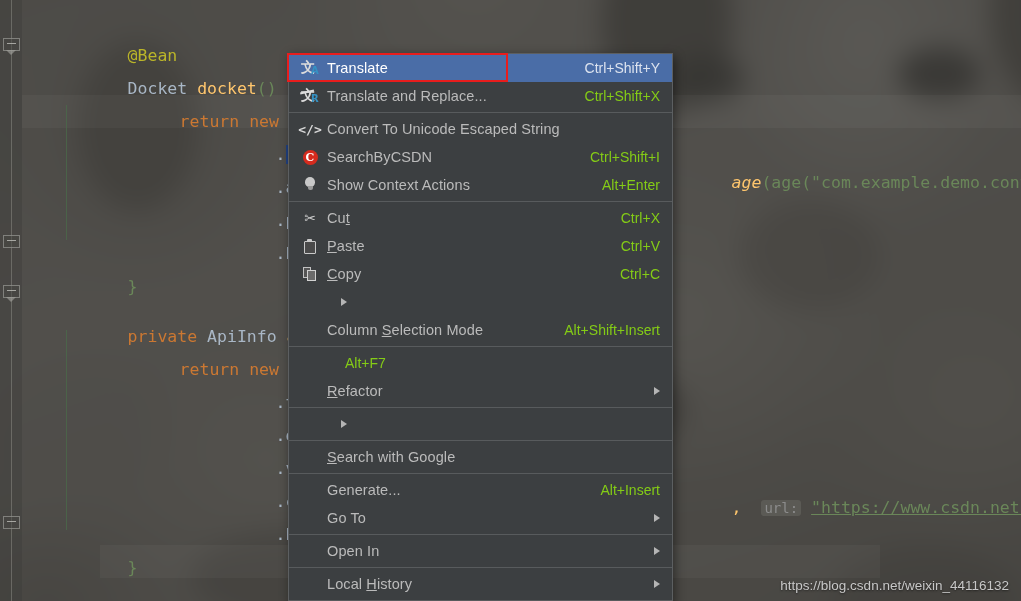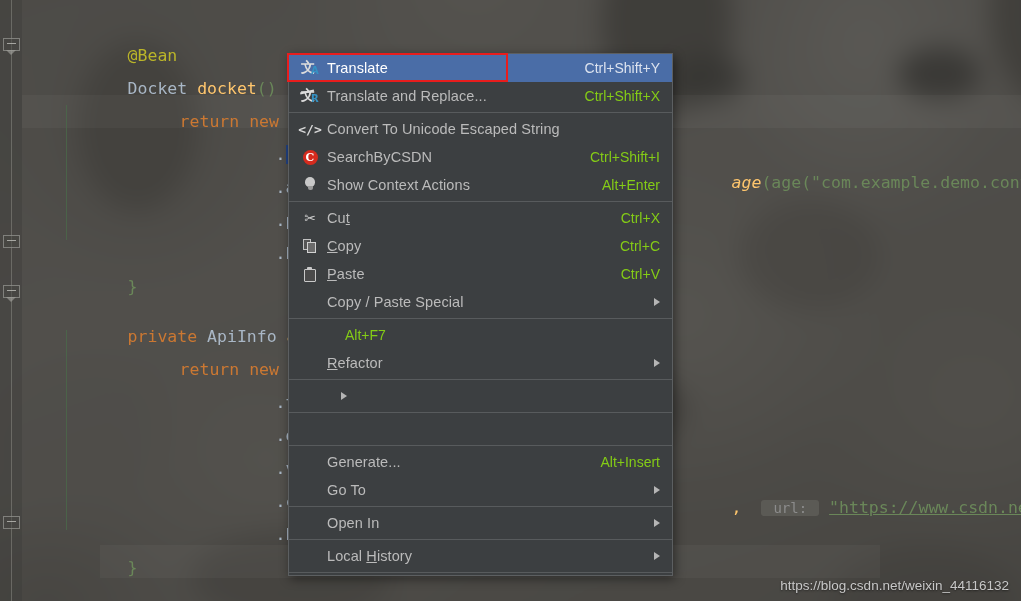--- a/index.html
+++ b/index.html
@@ -93,21 +93,21 @@
   .ann  { color:#bbb529; }
   .typ  { color:#a9b7c6; }
   .mth  { color:#ffc66d; }
   .brg  { color:#6a8759; }
   .bry  { color:#ffc66d; }
   .str  { color:#6a8759; }
   .sel  { background:#214283; color:#a9b7c6; }
   .ulink{ color:#6a8759; text-decoration:underline; }
   .hint {
     background:rgba(110,110,105,.45);
-    color:#8c8c8c; border-radius:3px; padding:0 12px;
+    color:#8c8c8c; border-radius:3px; padding:0 3px;
     font-size:14px;
   }
   .indentline {
     position:absolute; width:1px; background:#4a6b4a; opacity:.75;
   }
   .caretline { position:absolute; left:22px; width:999px; height:33px; background:rgba(255,255,255,.035); }
 
   
   #ctxmenu {
     position:absolute; left:288px; top:53px;
@@ -382,61 +382,66 @@
     <div class="sep"></div>
     <div class="mi">
       <span class="ic">
         <span class="ic-cut">✂</span>
       </span>
       <span class="lbl">Cu<u>t</u></span>
       <span class="key">Ctrl+X</span>
     </div>
     <div class="mi">
       <span class="ic">
+        <span class="ic-paste">
+          <span class="clip"></span>
+          <span class="bd"></span>
+        </span>
+      </span>
+      <span class="lbl"><u>P</u>aste</span>
+      <span class="key">Ctrl+V</span>
+    </div>
+    <div class="mi">
+      <span class="ic">
         <span class="ic-copy">
           <span class="b"></span>
           <span class="f"></span>
         </span>
       </span>
       <span class="lbl"><u>C</u>opy</span>
       <span class="key">Ctrl+C</span>
     </div>
     <div class="mi">
-      <span class="ic">
-        <span class="ic-paste">
-          <span class="clip"></span>
-          <span class="bd"></span>
-        </span>
-      </span>
-      <span class="lbl"><u>P</u>aste</span>
-      <span class="key">Ctrl+V</span>
-    </div>
-    <div class="mi">
-      <span class="ic"></span>
-      <span class="lbl">Copy / Paste Special</span>
-      <span class="arrow"></span>
+      <span class="ic"></span>
+      <span class="arrow"></span>
+    </div>
+    <div class="mi">
+      <span class="ic"></span>
+      <span class="lbl">Column <u>S</u>election Mode</span>
+      <span class="key">Alt+Shift+Insert</span>
     </div>
     <div class="sep"></div>
     <div class="mi">
       <span class="ic"></span>
       <span class="key">Alt+F7</span>
     </div>
     <div class="mi">
       <span class="ic"></span>
       <span class="lbl"><u>R</u>efactor</span>
       <span class="arrow"></span>
     </div>
     <div class="sep"></div>
     <div class="mi">
       <span class="ic"></span>
       <span class="arrow"></span>
     </div>
     <div class="sep"></div>
     <div class="mi">
       <span class="ic"></span>
+      <span class="lbl"><u>S</u>earch with Google</span>
     </div>
     <div class="sep"></div>
     <div class="mi">
       <span class="ic"></span>
       <span class="lbl">Generate...</span>
       <span class="key">Alt+Insert</span>
     </div>
     <div class="mi">
       <span class="ic"></span>
       <span class="lbl">Go To</span>

